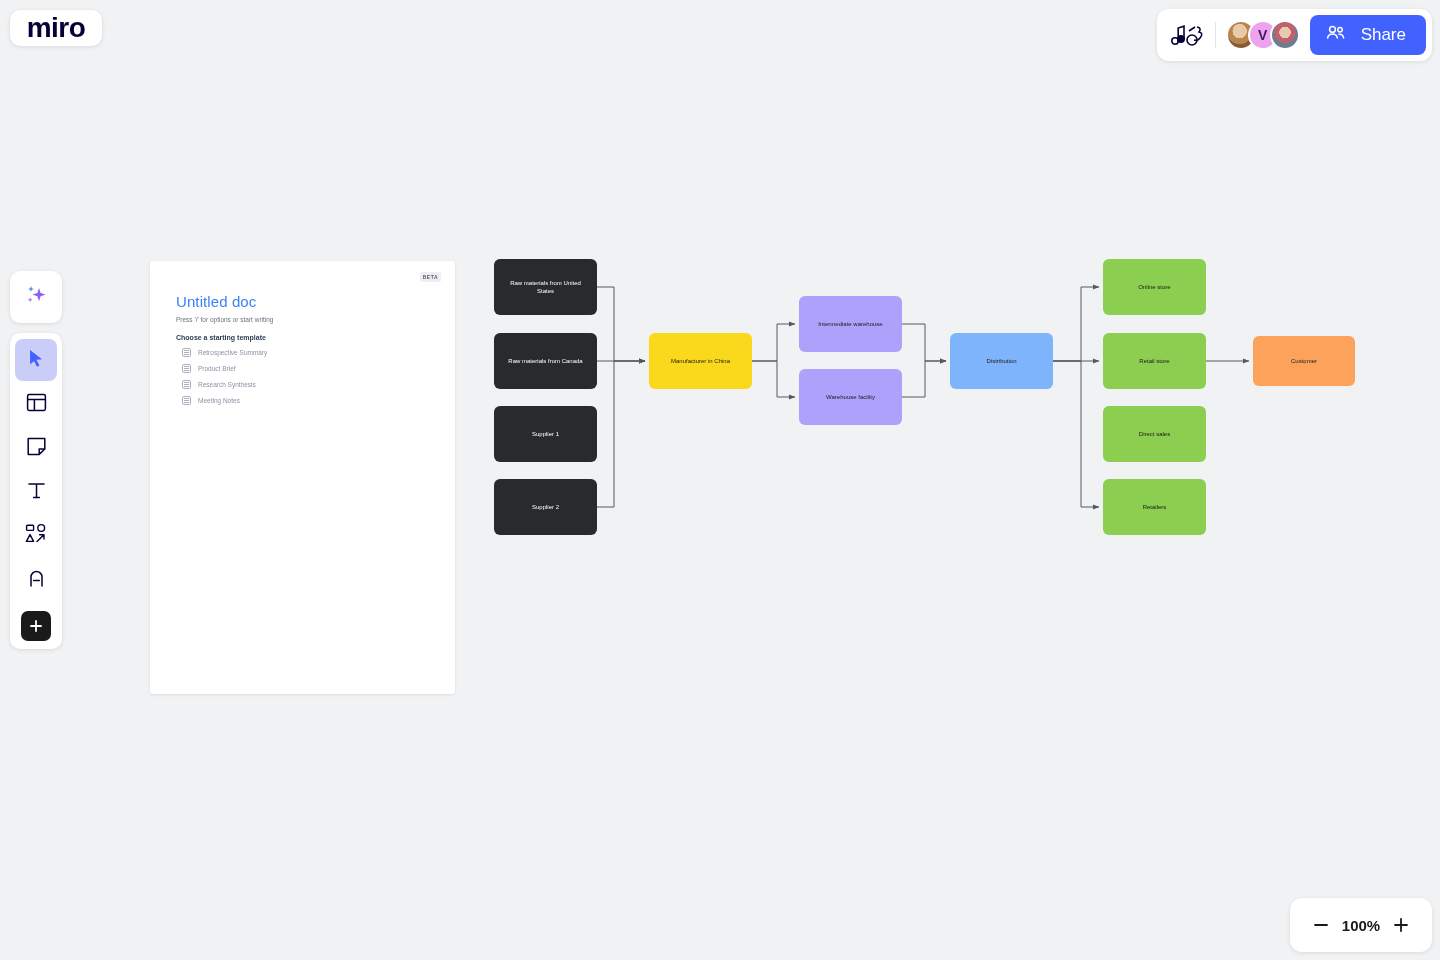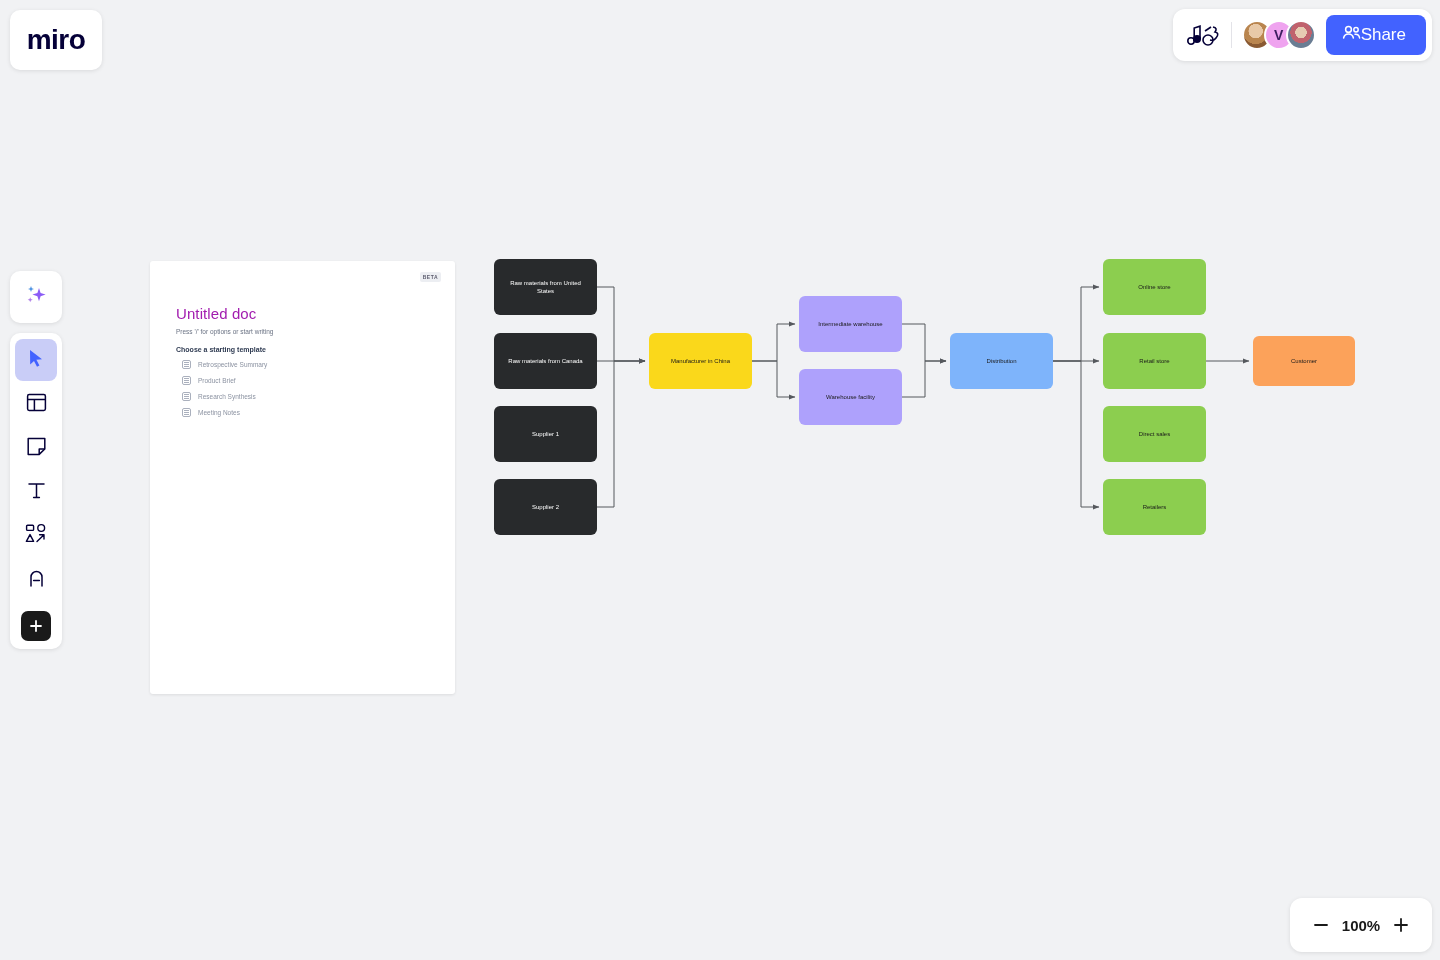--- a/index.html
+++ b/index.html
@@ -7,21 +7,21 @@
     width: 1440px; height: 960px;
     background: #f1f2f4;
     font-family: "Liberation Sans", sans-serif;
     overflow: hidden;
   }
   #canvas { position: relative; width: 1440px; height: 960px; }
 
   
   .logo-card {
     position: absolute; left: 10px; top: 10px;
-    width: 92px; height: 60px;
+    width: 92px; height: 36px;
     background: #fff; border-radius: 10px;
     box-shadow: 0 1px 4px rgba(0,0,0,.10);
     display: flex; align-items: center; justify-content: center;
   }
   .logo-text {
     font-size: 28px; font-weight: 700; color: #050038;
     letter-spacing: -0.5px; line-height: 1;
   }
 
   
@@ -40,21 +40,21 @@
     border: 2px solid #fff; margin-left: -8px;
     overflow: hidden; position: relative;
     display: flex; align-items: center; justify-content: center;
     font-size: 14px; font-weight: 600; color: #3b1d5e;
   }
   .avatar:first-child { margin-left: 0; }
   .av1 { background: radial-gradient(circle at 45% 35%, #e8c9a8 0 32%, #b9854f 33% 58%, #8a5a33 59% 100%); }
   .av2 { background: #efa3ef; }
   .av3 { background: radial-gradient(circle at 50% 40%, #e6cbb2 0 28%, #c0626d 29% 52%, #6a7d93 53% 100%); }
   .share-btn {
-    display: flex; align-items: center; gap: 0;
+    display: flex; align-items: center; gap: 16px;
     background: #4262ff; color: #fff;
     height: 40px; padding: 0 20px 0 16px;
     border-radius: 8px; border: none; cursor: pointer;
     font-size: 17px; font-weight: 500;
     font-family: "Liberation Sans", sans-serif;
   }
 
   
   .tool-ai {
     position: absolute; left: 10px; top: 271px;
@@ -92,22 +92,22 @@
     box-shadow: 0 1px 3px rgba(0,0,0,.09);
     padding: 26px 26px 0;
   }
   .beta {
     position: absolute; right: 14px; top: 11px;
     font-size: 5px; font-weight: 700; letter-spacing: .5px;
     color: #5c5c6e; background: #eceef2;
     padding: 2px 3px; border-radius: 2px;
   }
   .doc-title {
-    font-size: 15px; font-weight: 400; color: #a21caf;
-    margin-top: 18px; letter-spacing: .1px;
+    font-size: 15px; font-weight: 400; color: #3b82f6;
+    margin-top: 6px; letter-spacing: .1px;
   }
   .doc-sub {
     font-size: 6.5px; color: #6b7384; margin-top: 6px;
   }
   .doc-choose {
     font-size: 7px; font-weight: 700; color: #2f3b52; margin-top: 11px;
   }
   .tpl-list { margin-top: 7px; display: flex; flex-direction: column; gap: 7px; }
   .tpl-item {
     display: flex; align-items: center; gap: 7px;

